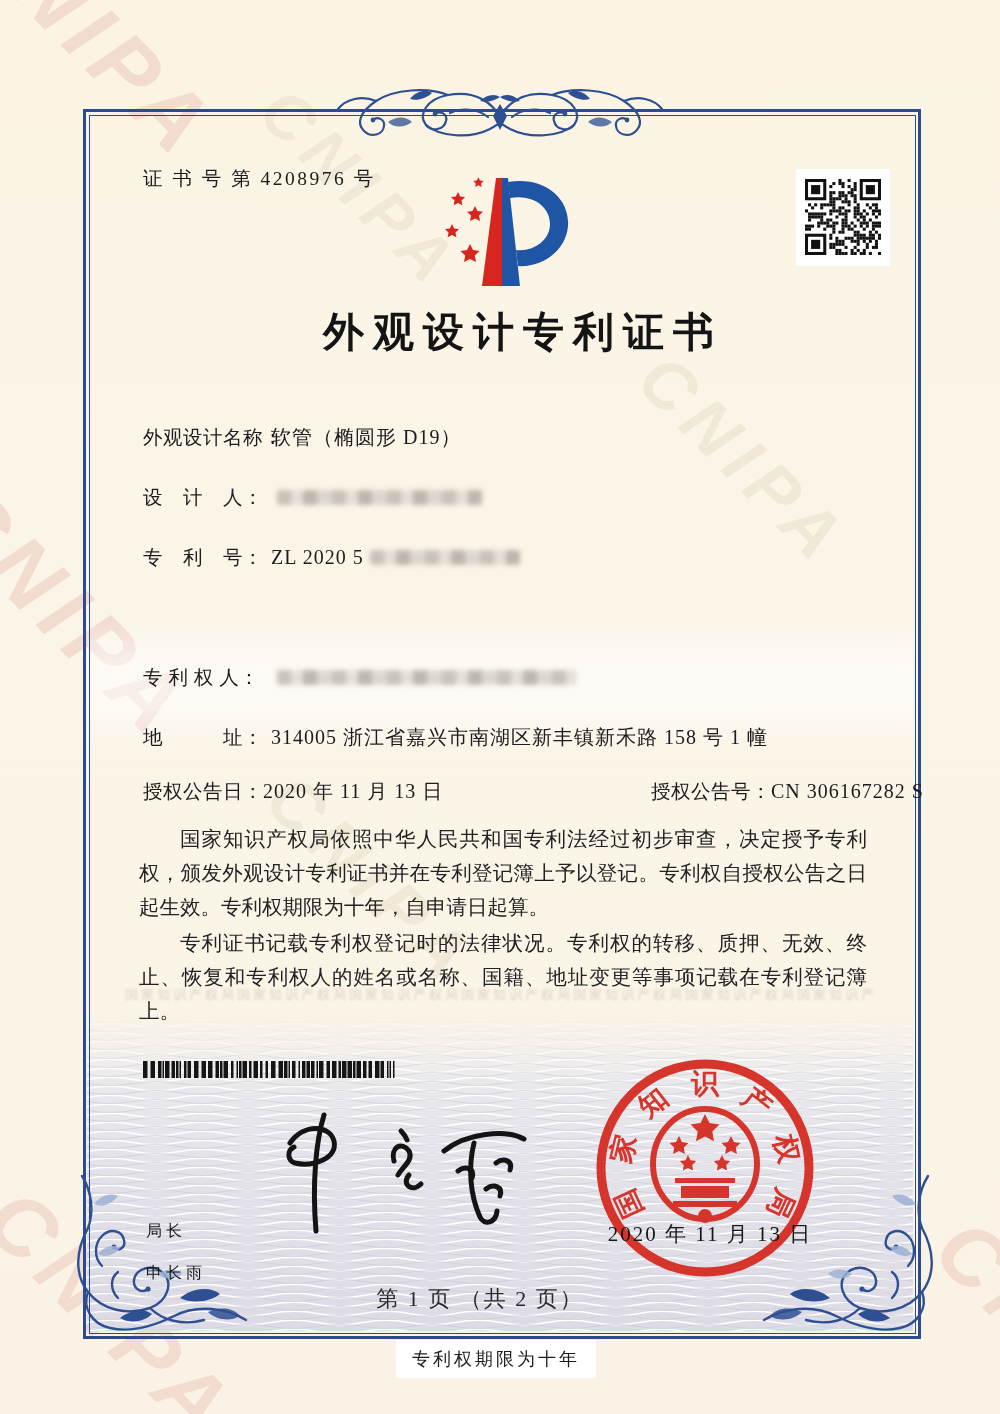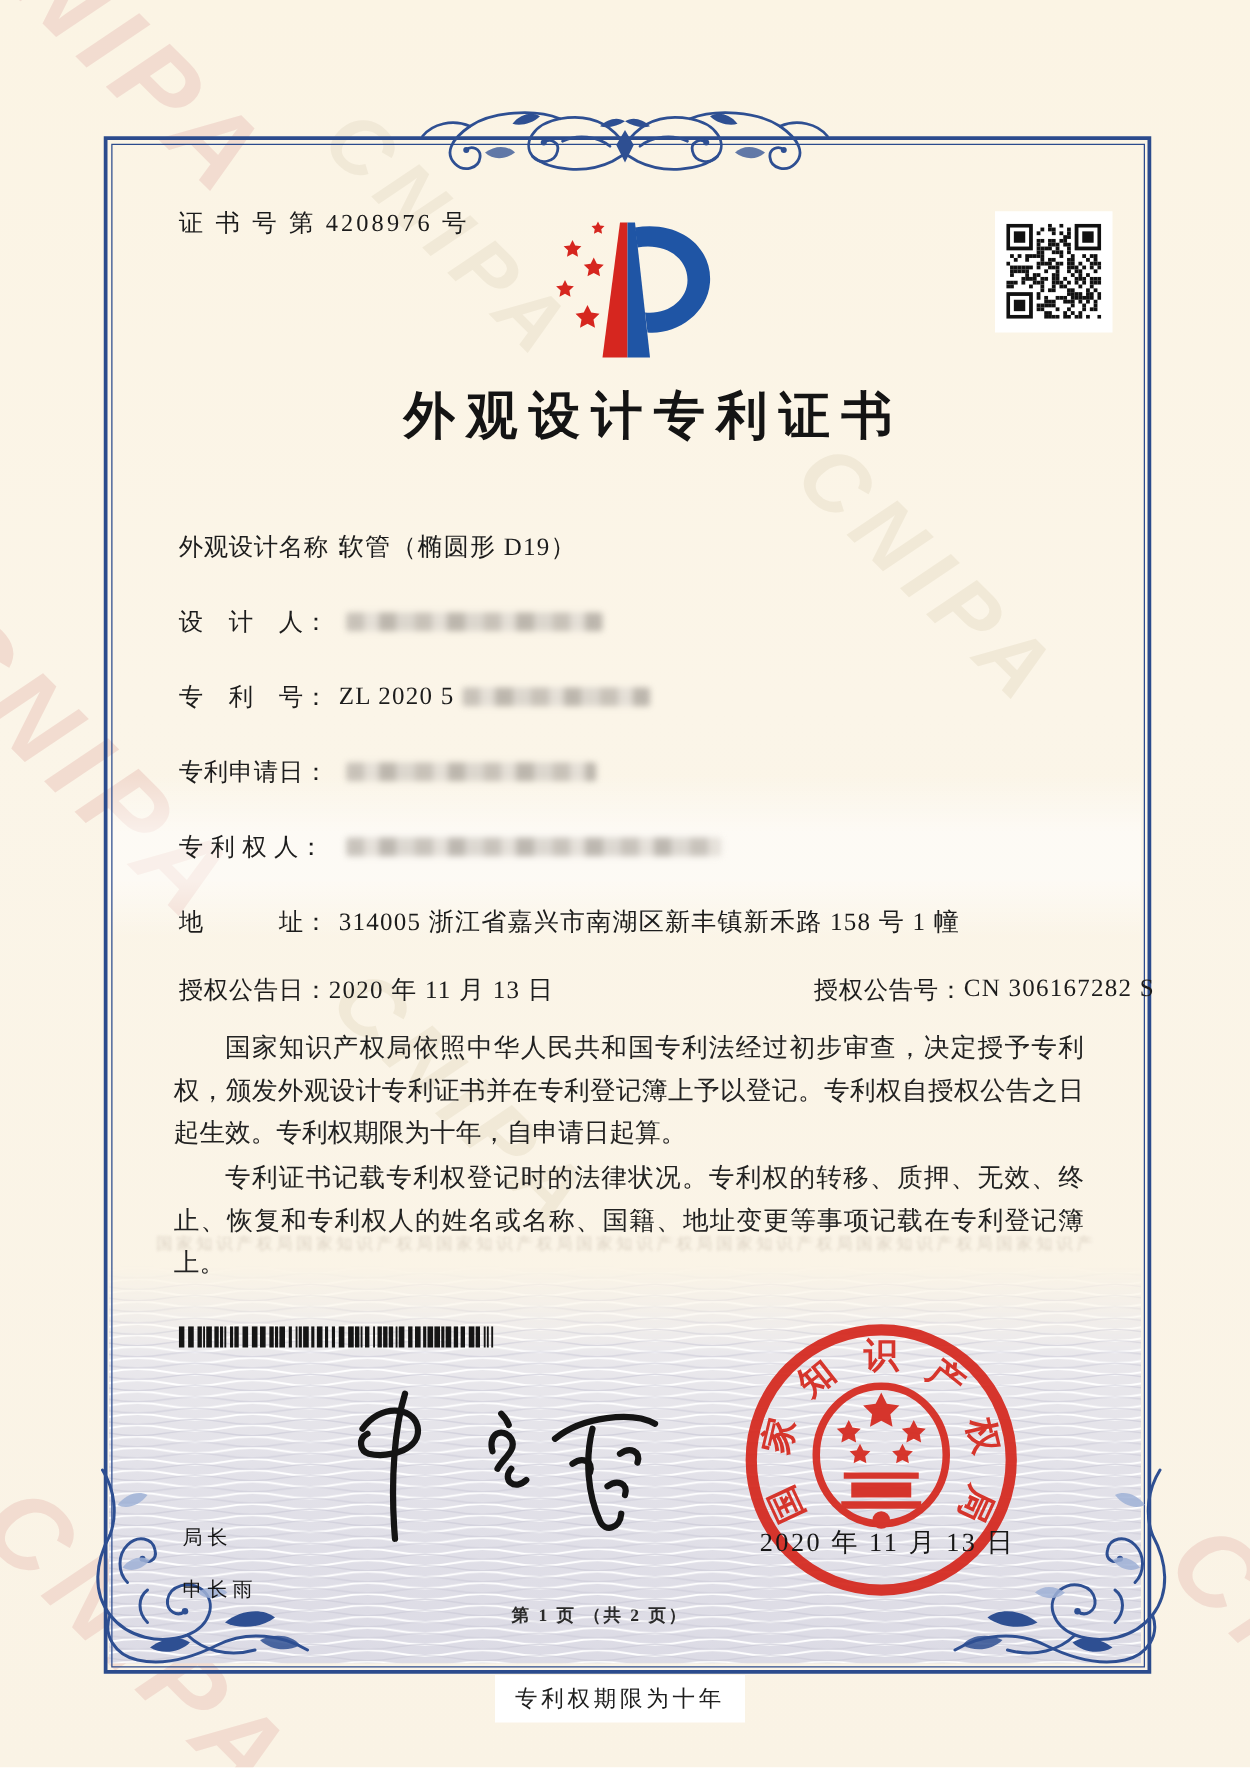--- a/index.html
+++ b/index.html
@@ -58,21 +58,21 @@
   .barcode{position:absolute;left:143px;top:1061px;z-index:8;}
   .director{position:absolute;left:146px;top:1210px;z-index:8;font-size:16px;color:#161616;
      font-family:Liberation Sans, sans-serif;letter-spacing:4px;line-height:42px;}
   .signature{position:absolute;left:268px;top:1105px;z-index:9;}
   .seal{position:absolute;left:585px;top:1048px;z-index:9;opacity:.93;}
   #seal-arc text{font:bold 28px "Liberation Serif","DejaVu Serif",serif;fill:#d5281e;
      text-anchor:middle;dominant-baseline:middle;}
   .seal-date{position:absolute;left:585px;top:1220px;width:250px;text-align:center;z-index:10;
      font-size:21px;color:#171717;letter-spacing:2px;white-space:nowrap;}
   .page-info{position:absolute;left:0;top:1284px;width:960px;text-align:center;z-index:8;
-     font-size:14px;color:#2a2a2a;letter-spacing:2px;font-weight:bold;}
+     font-size:22px;color:#2a2a2a;letter-spacing:2px;}
   .cont-note{position:absolute;left:396px;top:1340px;z-index:8;background:#fff;
      padding:7px 16px;font-size:18px;color:#1d1d1d;letter-spacing:3px;}
 
   .ornament-top{position:absolute;left:330px;top:82px;z-index:7;}
   .corner{position:absolute;top:1170px;z-index:7;}
   .corner.bl{left:58px;}
   .corner.br{left:702px;transform:scaleX(-1);}
 </style>
 </head>
 <body>
@@ -430,23 +430,20 @@
 
   <div class="frow" style="top:424px">
     <span class="flabel">外观设计名称：</span><span class="fvalue">软管（椭圆形 D19）</span>
   </div>
   <div class="frow" style="top:484px">
     <span class="flabel">设　计　人：</span><span class="redact" style="width:205px"></span>
   </div>
   <div class="frow" style="top:544px">
     <span class="flabel">专　利　号：</span><span class="fvalue">ZL 2020 5</span><span class="redact" style="width:150px"></span>
   </div>
-  <div class="frow" style="top:604px">
-    <span class="flabel">专利申请日：</span><span class="redact" style="width:200px"></span>
-  </div>
   <div class="frow" style="top:664px">
     <span class="flabel">专 利 权 人：</span><span class="redact" style="width:300px"></span>
   </div>
   <div class="frow" style="top:724px">
     <span class="flabel">地　　　址：</span><span class="fvalue">314005 浙江省嘉兴市南湖区新丰镇新禾路 158 号 1 幢</span>
   </div>
   <div class="frow" style="top:778px">
     <span class="flabel" style="width:auto">授权公告日：</span><span class="fvalue">2020 年 11 月 13 日</span>
     <span class="grant2"><span class="flabel" style="width:auto">授权公告号：</span><span class="fvalue">CN 306167282 S</span></span>
   </div>

